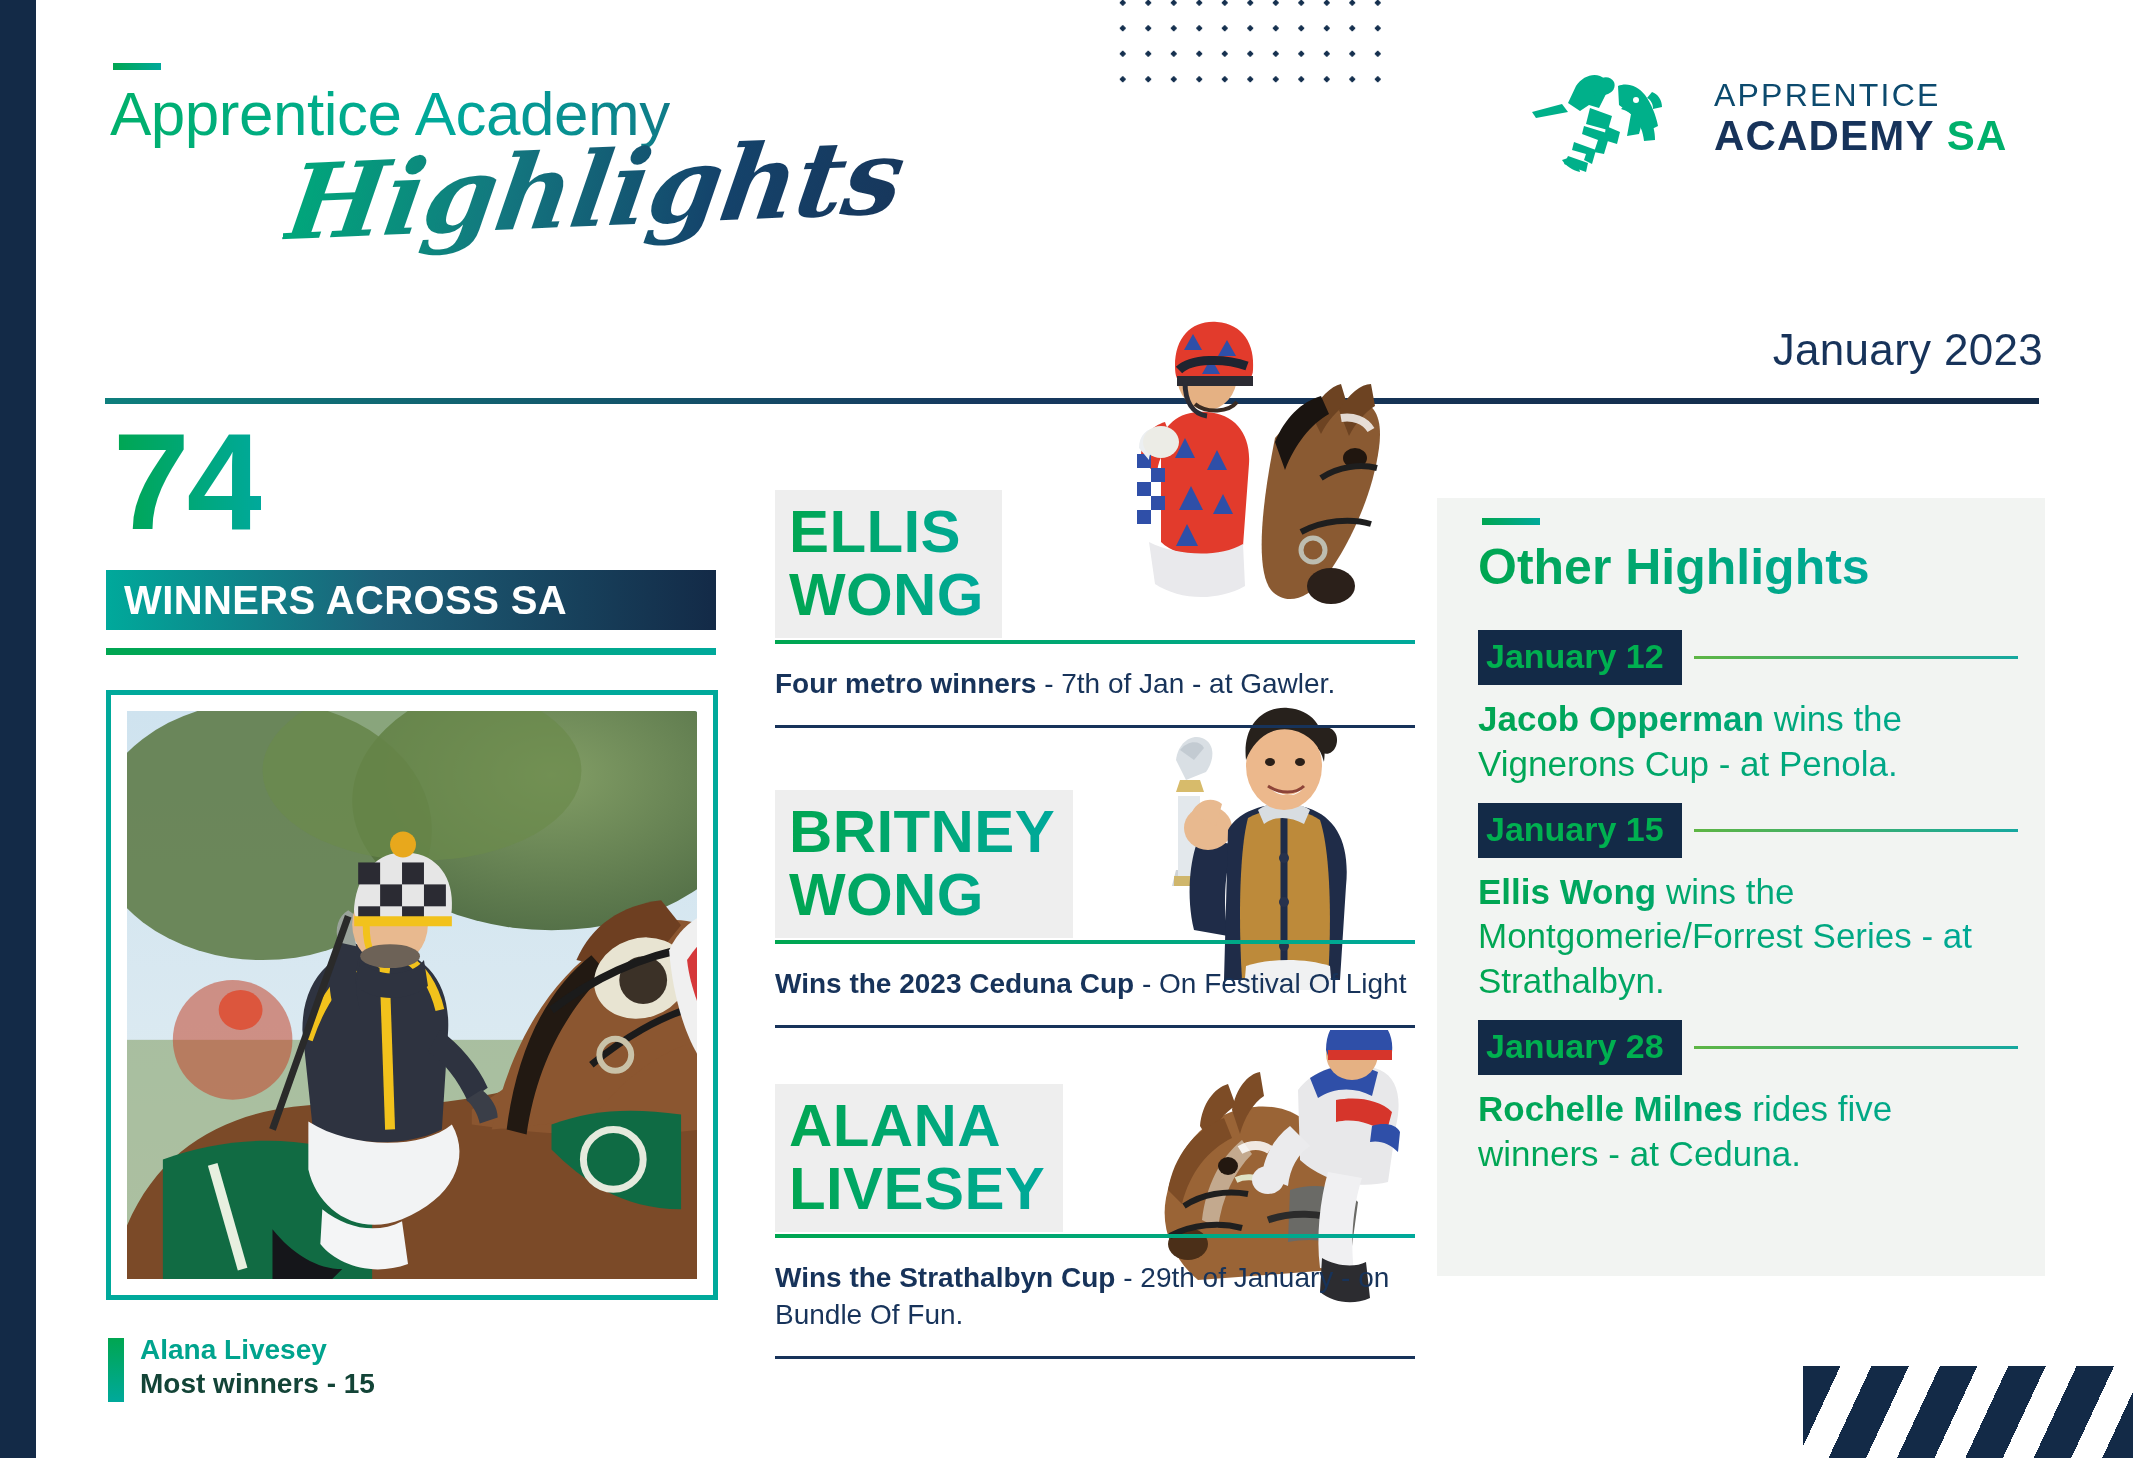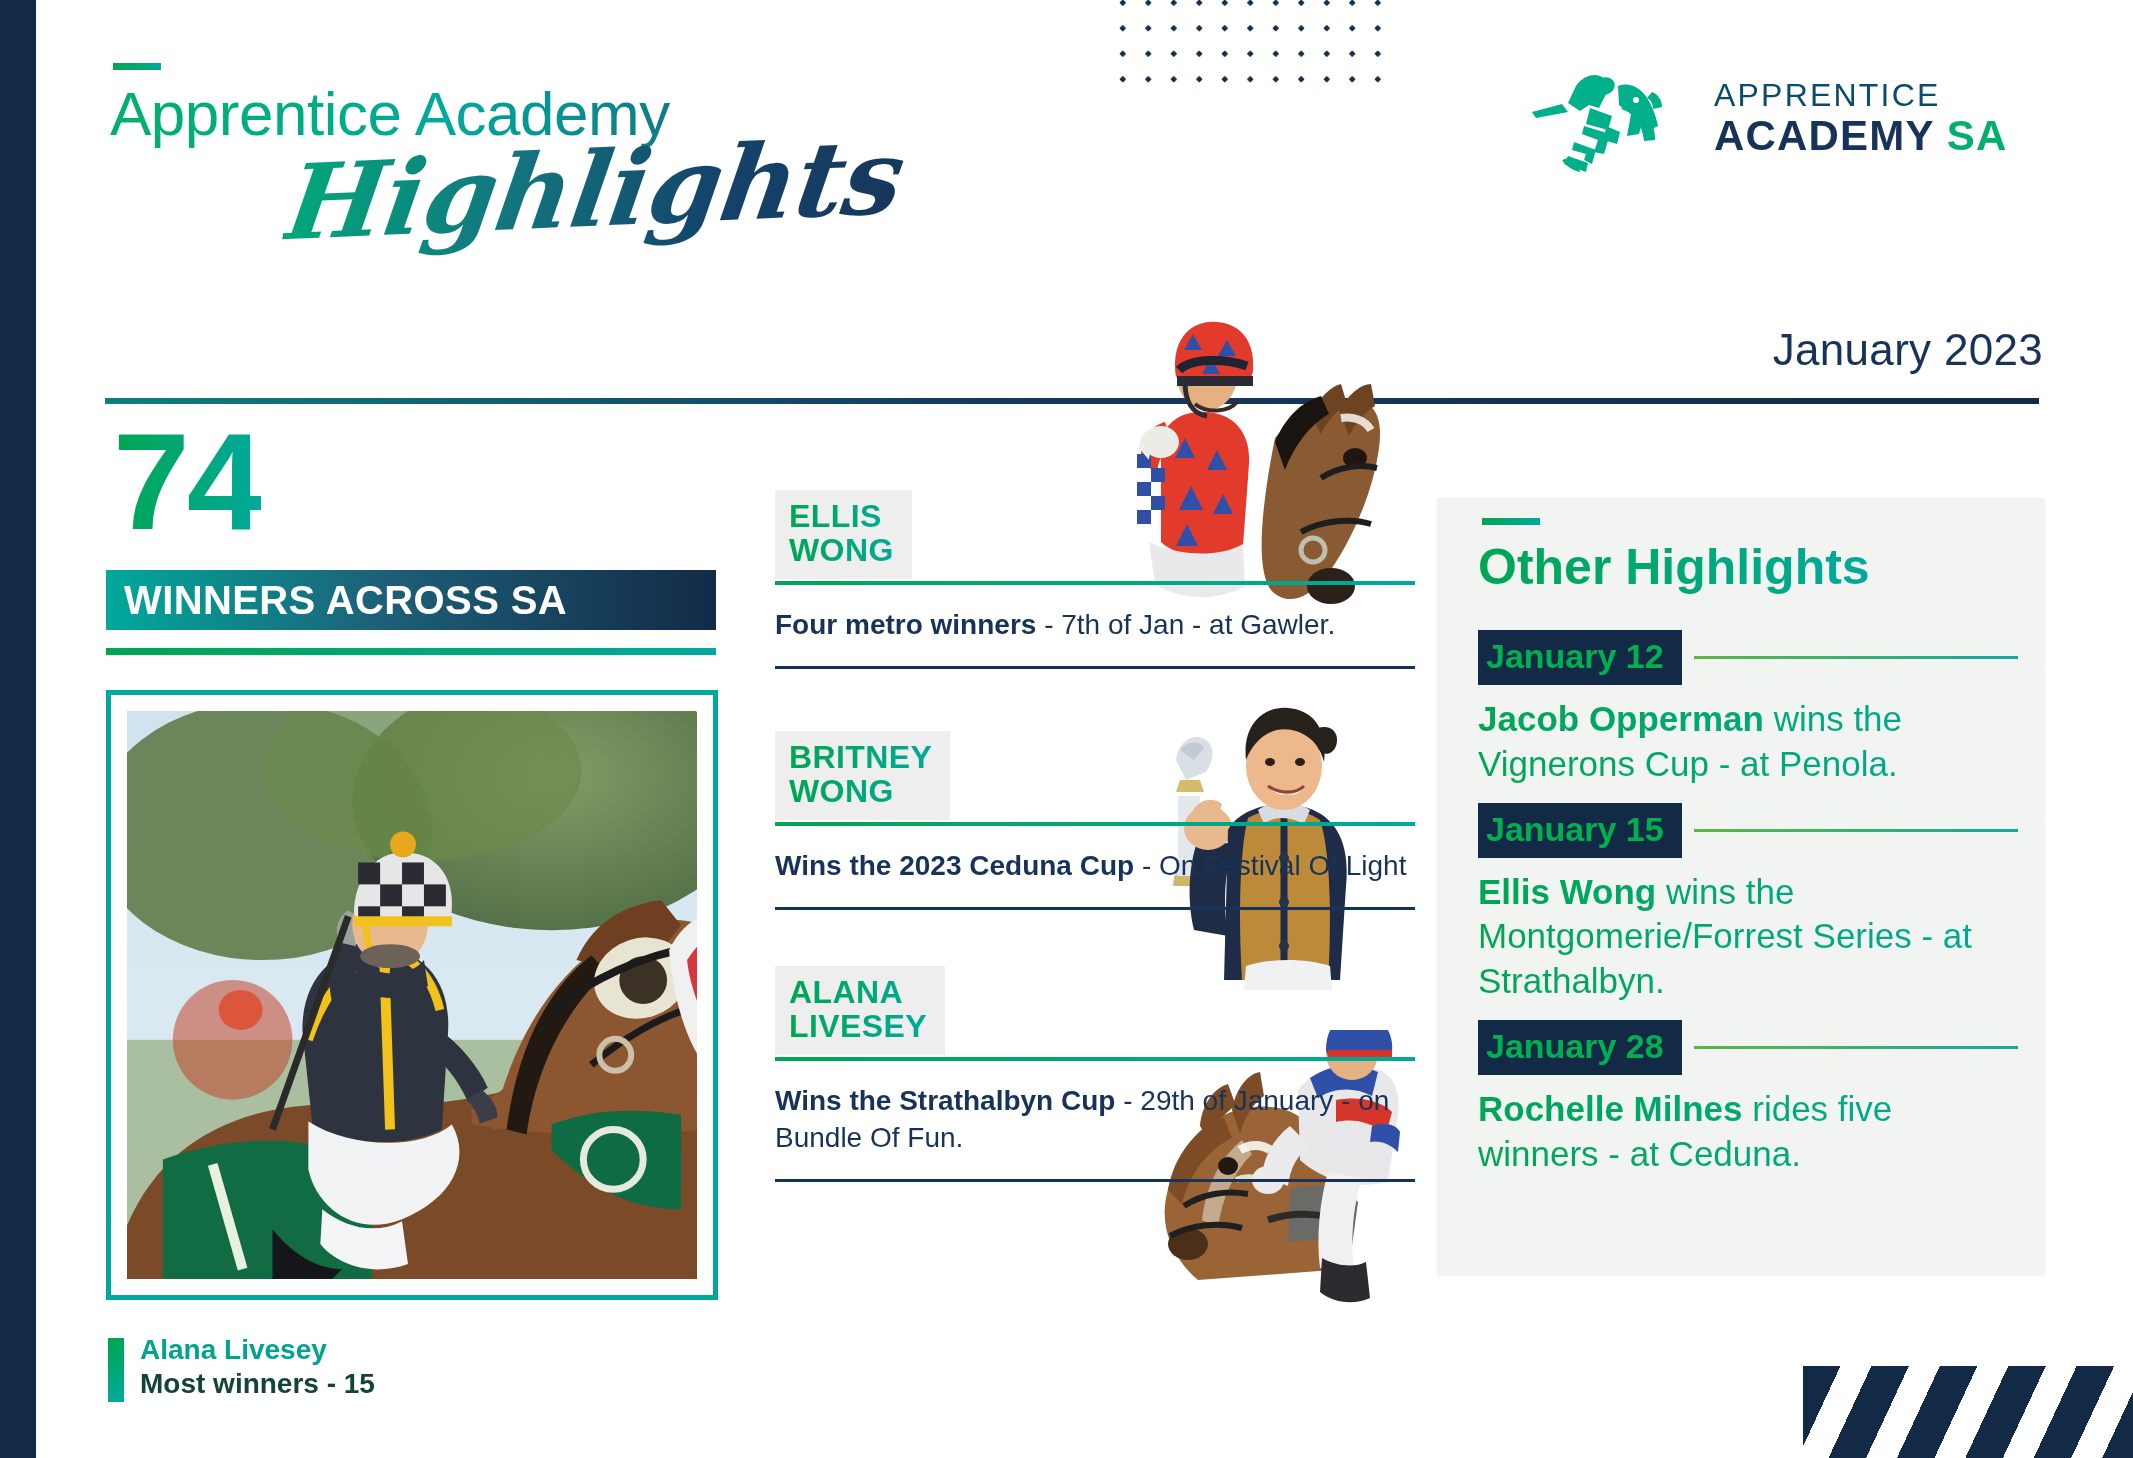--- a/index.html
+++ b/index.html
@@ -97,21 +97,21 @@
   }
   .caption-sub{
     position:absolute;left:140px;top:1368px;font-size:28px;font-weight:700;color:#134437;
   }
 
   
   .mid{position:absolute;left:775px;top:490px;width:640px;}
   .rider-block{position:relative;}
   .rider-tag{
     display:inline-block;background:#eeeeee;padding:10px 18px 12px 14px;
-    font-size:32px;font-weight:700;line-height:1.05;letter-spacing:0.4px;
+    font-size:60px;font-weight:700;line-height:1.05;letter-spacing:0.4px;
     background-clip:padding-box;
   }
   .rider-tag .nm{
     background:linear-gradient(90deg,#00a651 0%,#00a99b 100%);
     -webkit-background-clip:text;background-clip:text;color:transparent;display:block;
   }
   .rider-rule{height:4px;background:linear-gradient(90deg,#00a651,#00a99b);margin-top:2px;}
   .rider-text{
     font-size:28px;line-height:1.32;color:#17335a;margin-top:22px;font-weight:400;
   }

